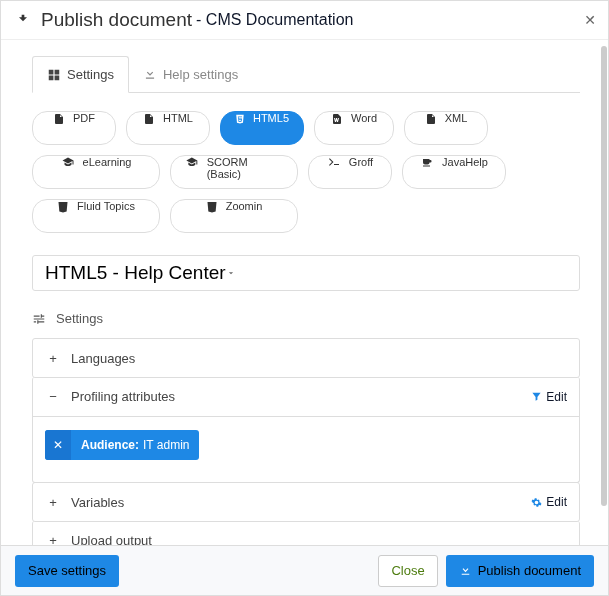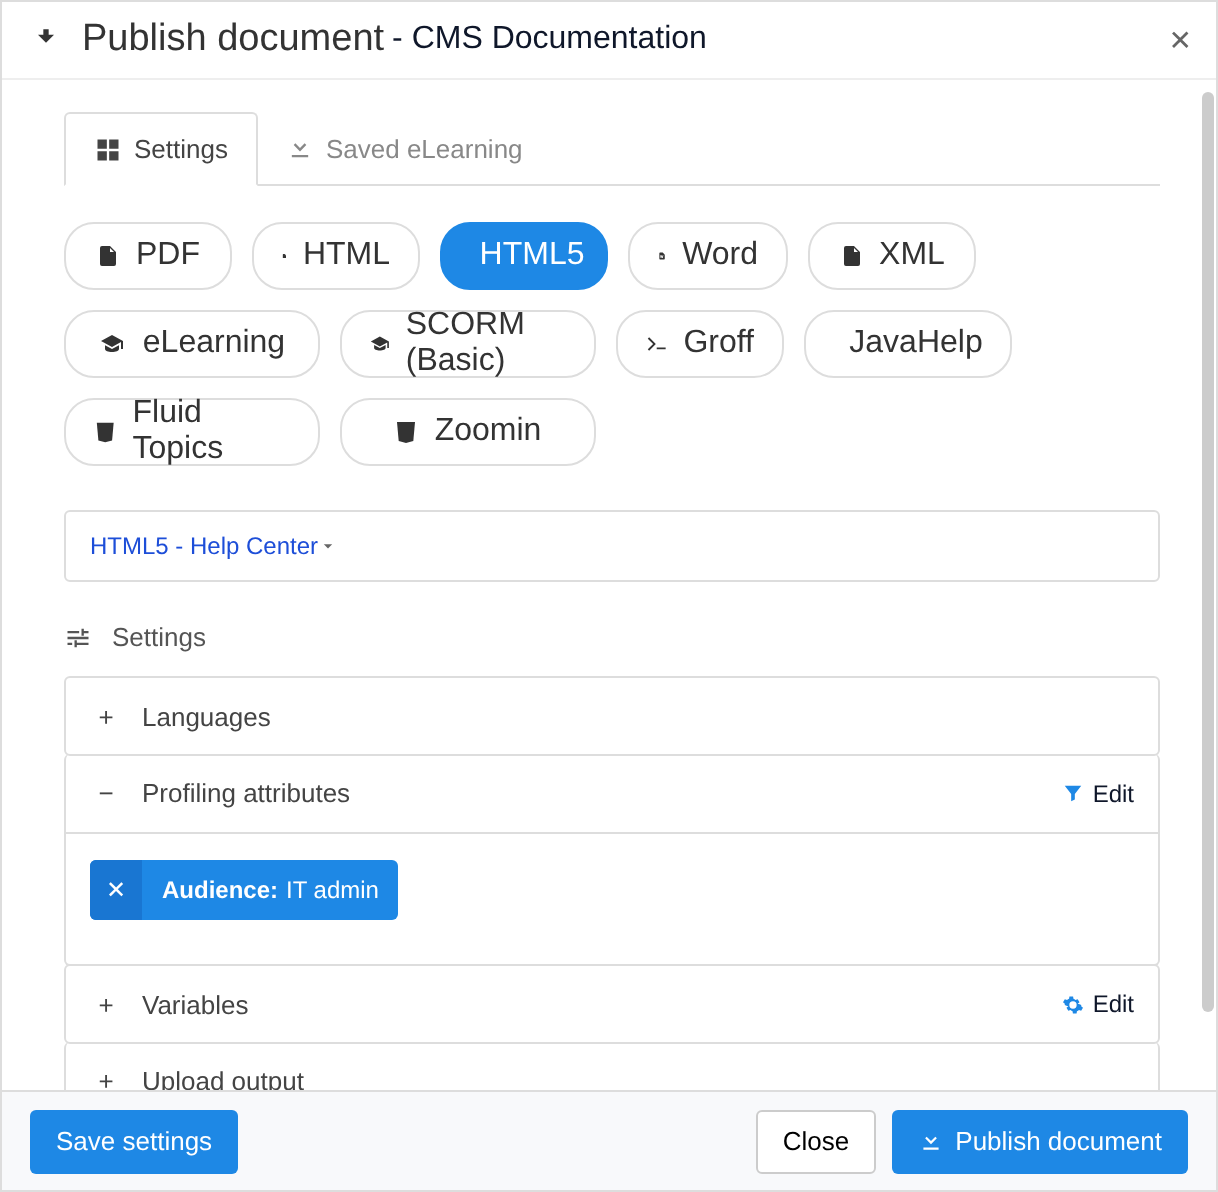--- a/index.html
+++ b/index.html
@@ -98,50 +98,49 @@
   .tab.active svg { fill: #444; }
   
   .formats {
     display: flex;
     flex-wrap: wrap;
     gap: 10px;
     margin-bottom: 22px;
   }
   .fmt-btn {
     display: flex;
-    align-items: center;
     justify-content: center;
     gap: 8px;
     height: 34px;
     border: 1px solid #ddd;
     border-radius: 15px;
     background: #fff;
     color: #333;
-    font-size: 16px;
+    font-size: 11px;
     padding: 0 14px;
     cursor: pointer;
     min-width: 80px;
   }
   .fmt-btn svg { fill: #333; }
   .fmt-btn.active {
     background: #1e88e5;
     border-color: #1e88e5;
     color: #fff;
   }
   .fmt-btn.active svg { fill: #fff; }
   
   .pub-select {
     display: flex;
     align-items: center;
     height: 36px;
     border: 1px solid #ddd;
     border-radius: 3px;
     padding: 0 12px;
-    font-size: 12px;
-    color: #1d4ed8;
+    font-size: 19px;
+    color: #000000;
     cursor: pointer;
     margin-bottom: 20px;
   }
   
   .sec-head {
     display: flex;
     align-items: center;
     gap: 10px;
     color: #555;
     font-size: 13px;
@@ -219,22 +218,22 @@
     height: 32px;
     border-radius: 3px;
     padding: 0 12px;
     font-size: 13px;
     display: flex;
     align-items: center;
     gap: 6px;
     cursor: pointer;
     border: 1px solid transparent;
   }
-  .btn-primary { background: #1e88e5; color: #ffffff; }
-  .btn-default { background: #fff; color: #000000; border-color: #ccc; }
+  .btn-primary { background: #1e88e5; color: #000000; }
+  .btn-default { background: #fff; color: #4d7c0f; border-color: #ccc; }
   .footer-spacer { flex: 1; }
   .btn-primary svg { fill: #fff; }
   .mr8 { margin-right: 8px; }
   .stack { margin-bottom: 16px; }
 </style>
 </head>
 <body>
 
 <div class="modal">
 
@@ -254,21 +253,21 @@
         <div class="tab active">
           <svg width="14" height="14" viewBox="0 0 24 24">
               <path d="M3 3h8v8H3V3zm10 0h8v8h-8V3zM3 13h8v8H3v-8zm10 0h8v8h-8v-8z"></path>
             </svg>
           <span>Settings</span>
         </div>
         <div class="tab">
           <svg width="14" height="14" viewBox="0 0 24 24">
               <path d="M5 20h14v-2H5v2zM12 2v10l4-4 1.4 1.4L12 15 6.6 9.4 8 8l4 4V2h0z"></path>
             </svg>
-          <span>Saved eLearning</span>
+          <span>Help settings</span>
         </div>
       </div>
 
       <div class="formats">
         <div class="fmt-btn" style="width:84px">
           <svg width="12" height="14" viewBox="0 0 24 24">
               <path d="M14 2H6a2 2 0 0 0-2 2v16a2 2 0 0 0 2 2h12a2 2 0 0 0 2-2V8l-6-6zm0 2l4 4h-4V4z"></path>
             </svg>
           <span>PDF</span>
         </div>

